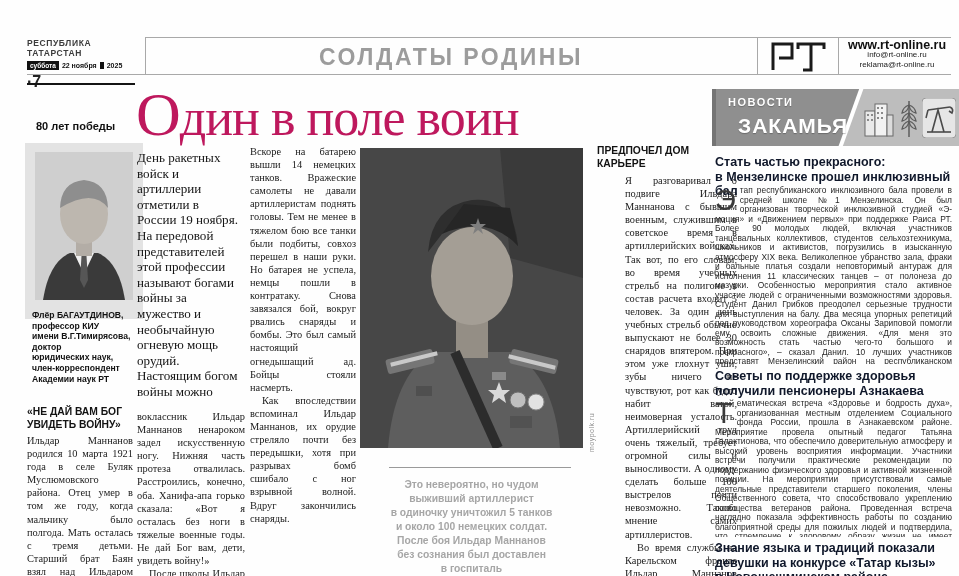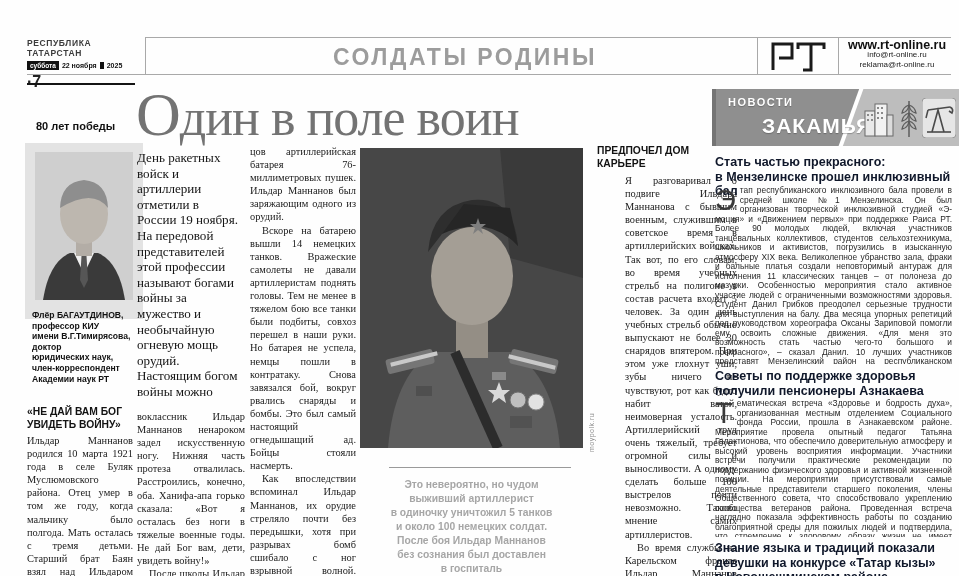--- a/index.html
+++ b/index.html
@@ -5,46 +5,46 @@
   html,body{margin:0;padding:0;background:#ffffff;}
   .page{position:relative;width:959px;height:576px;background:#fefefe;overflow:hidden;
         font-family:"Liberation Sans",sans-serif;color:#1c1c1c;}
   .abs{position:absolute;}
   
   .paper-name{font-size:8.5px;font-weight:bold;letter-spacing:.6px;color:#3c3c3c;}
   .date-row{margin-top:3px;font-size:7px;font-weight:bold;color:#111;display:flex;align-items:center;gap:3px;}
   .day-badge{background:#111;color:#fff;padding:1px 3px;font-size:6.5px;font-weight:bold;}
   .sq{display:inline-block;width:4px;height:7px;background:#111;}
   .page-num{margin-top:3px;font-size:16px;font-weight:bold;color:#222;}
-  .section-title{font-size:23px;font-weight:bold;color:#9c9c9c;letter-spacing:2.5px;text-align:center;padding-left:14px;}
+  .section-title{font-size:23px;font-weight:bold;color:#9c9c9c;letter-spacing:2.5px;text-align:center;}
   .hline{background:#a9a9a9;height:1px;}
   .vline{background:#a9a9a9;width:1px;}
   .contacts{text-align:center;line-height:10px;}
   .site{font-size:12.5px;font-weight:bold;color:#101010;}
   .mail{font-size:8px;color:#222;line-height:9.5px;}
   
   .rubric-rule{background:#141414;height:2px;}
   .rubric{font-size:11px;font-weight:bold;color:#111;}
-  .headline{font-family:"Liberation Serif",serif;font-size:52px;line-height:56px;color:#737373;letter-spacing:-1px;white-space:nowrap;}
+  .headline{font-family:"Liberation Serif",serif;font-size:52px;line-height:56px;color:#be185d;letter-spacing:-1px;white-space:nowrap;}
   .headline::first-letter{font-size:62px;}
   .lead{font-family:"Liberation Serif",serif;font-size:13.1px;line-height:15.6px;color:#141414;}
   .bodycol{font-family:"Liberation Serif",serif;font-size:10.4px;line-height:13.1px;text-align:justify;color:#1b1b1b;overflow:hidden;}
   .bodycol p{margin:0;}
   .bodycol p + p{text-indent:12px;}
   .subhead{font-size:10.3px;line-height:12.5px;font-weight:bold;color:#121212;white-space:pre-line;}
   .author-card{background:#e3e3e3;}
   .author-caption{font-size:8.6px;line-height:10.6px;font-weight:bold;color:#121212;white-space:pre-line;padding:5px 7px 0 7px;}
   .photo-caption{font-size:10.3px;line-height:14px;font-weight:bold;color:#a6a6a6;text-align:center;white-space:pre-line;}
   .caption-rule{background:#9a9a9a;height:1px;}
   .photo-credit{font-size:7px;color:#8f8f8f;transform:rotate(-90deg);transform-origin:left top;letter-spacing:.5px;}
   
   .banner{overflow:hidden;}
   .banner-line{position:absolute;color:#fff;font-weight:bold;text-shadow:0 1px 1px rgba(0,0,0,.25);}
   .banner-l1{left:16px;top:7px;font-size:11px;letter-spacing:1.5px;}
-  .banner-l2{left:26px;top:25px;font-size:21px;letter-spacing:1px;margin-left:24px;}
+  .banner-l2{left:26px;top:25px;font-size:21px;letter-spacing:1px;}
   .sb-title{font-size:12.5px;line-height:14.5px;font-weight:bold;color:#0f172a;white-space:pre-line;}
   .sb-body{font-size:8.4px;line-height:9.5px;text-align:justify;color:#282828;overflow:hidden;}
   .dropcap{float:left;font-size:29px;line-height:26px;padding:1px 4px 0 0;color:#3a3a3a;}
 </style>
 </head>
 <body>
 
 <div class="page">
 
   <div class="abs" style="left:27px;top:38px;width:118px;">
@@ -157,21 +157,20 @@
       <p>Ильдар Маннанов родился 10 марта 1921 года в селе Буляк Муслюмовского района. Отец умер в том же году, когда мальчику было полгода. Мать осталась с тремя детьми. Старший брат Баян взял над Ильдаром шефство, опекал его, учил плавать и другим навыкам.</p>
     </div>
 
   <div class="abs lead" style="left:137px;top:150px;width:104px;height:252px;overflow:hidden;">День ракетных войск и артиллерии отметили в России 19 ноября. На передовой представителей этой профессии называют богами войны за мужество и необычайную огневую мощь орудий. Настоящим богом войны можно назвать и нашего земляка – Героя Советского Союза Ильдара Маннанова, который осенью 1941 года чудом выжил один из всего батальона, а затем в одиночку отбил контратаку фашистов, уничтожив 5 танков и роту пехоты.</div>
   <div class="abs bodycol" style="left:137px;top:410px;width:108px;height:166px;">
       <p>воклассник Ильдар Маннанов ненароком задел искусственную ногу. Нижняя часть протеза отвалилась. Расстроились, конечно, оба. Ханифа-апа горько сказала: «Вот я осталась без ноги в тяжелые военные годы. Не дай Бог вам, дети, увидеть войну!»</p>
       <p>После школы Ильдар учился на курсах комбайнеров в Набережных Челнах, затем работал механизатором на Поисевской машинно-тракторной станции Актанышского района, был передовиком. В 1940 году молодого парня при-</p>
     </div>
 
   <div class="abs bodycol" style="left:250px;top:145px;width:106px;height:431px;">
-      <p>цов артиллерийская батарея 76-миллиметровых пушек. Ильдар Маннанов был заряжающим одного из орудий.</p>
       <p>Вскоре на батарею вышли 14 немецких танков. Вражеские самолеты не давали артиллеристам поднять головы. Тем не менее в тяжелом бою все танки были подбиты, совхоз перешел в наши руки. Но батарея не успела, немцы пошли в контратаку. Снова завязался бой, вокруг рвались снаряды и бомбы. Это был самый настоящий огнедышащий ад. Бойцы стояли насмерть.</p>
       <p>Как впоследствии вспоминал Ильдар Маннанов, их орудие стреляло почти без передышки, хотя при разрывах бомб сшибало с ног взрывной волной. Вдруг закончились снаряды.</p>
     </div>
 
   <div class="abs" style="left:360px;top:148px;width:223px;height:300px;">
     <svg width="223" height="300" viewBox="0 0 223 300">
       <rect width="223" height="300" fill="#474747"></rect>
       <path d="M140 0 L223 0 L223 130 L150 110 Z" fill="#3a3a3a"></path>
       <path d="M28 300 Q34 228 72 204 L152 204 Q194 228 200 300 Z" fill="#5e5e5e"></path>
       <rect x="96" y="172" width="32" height="38" fill="#948e85"></rect>

